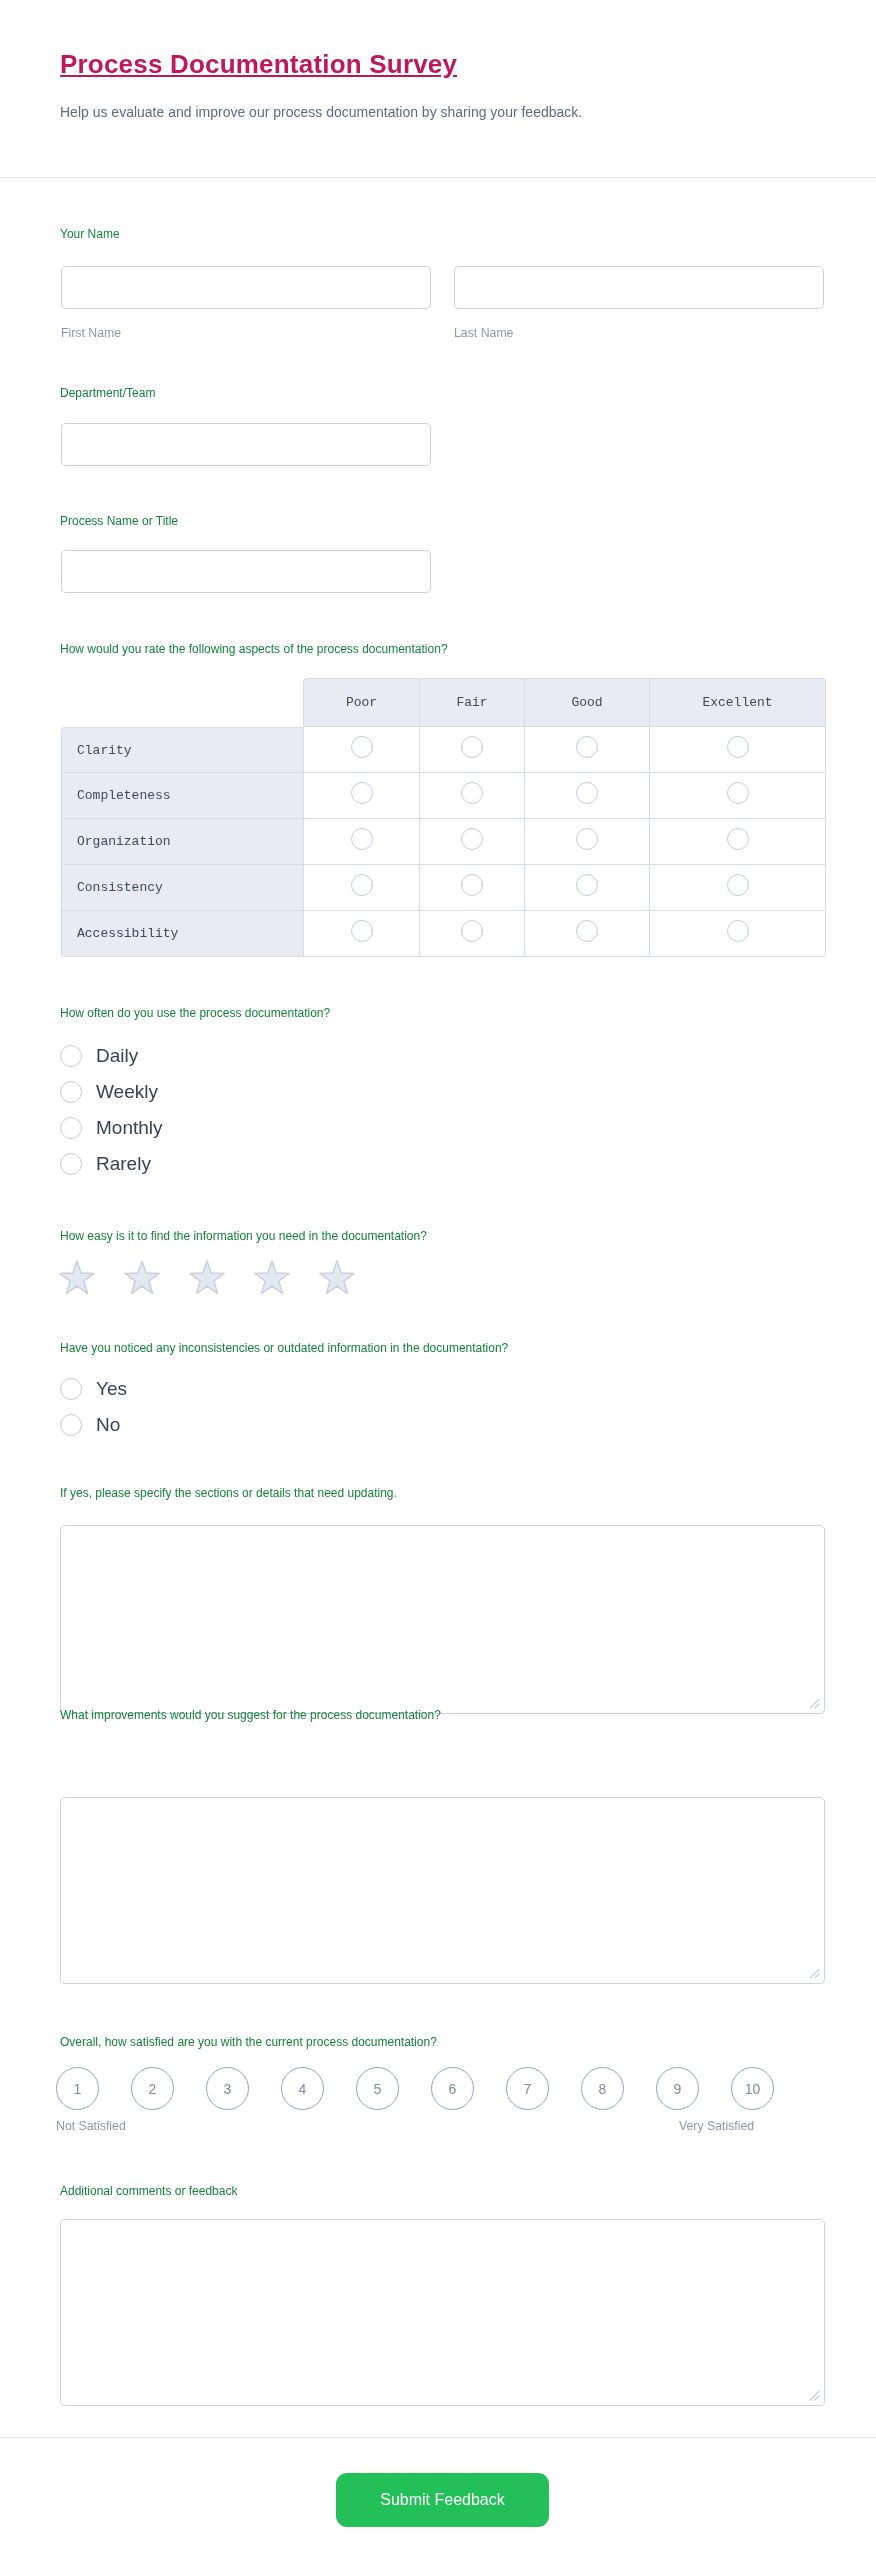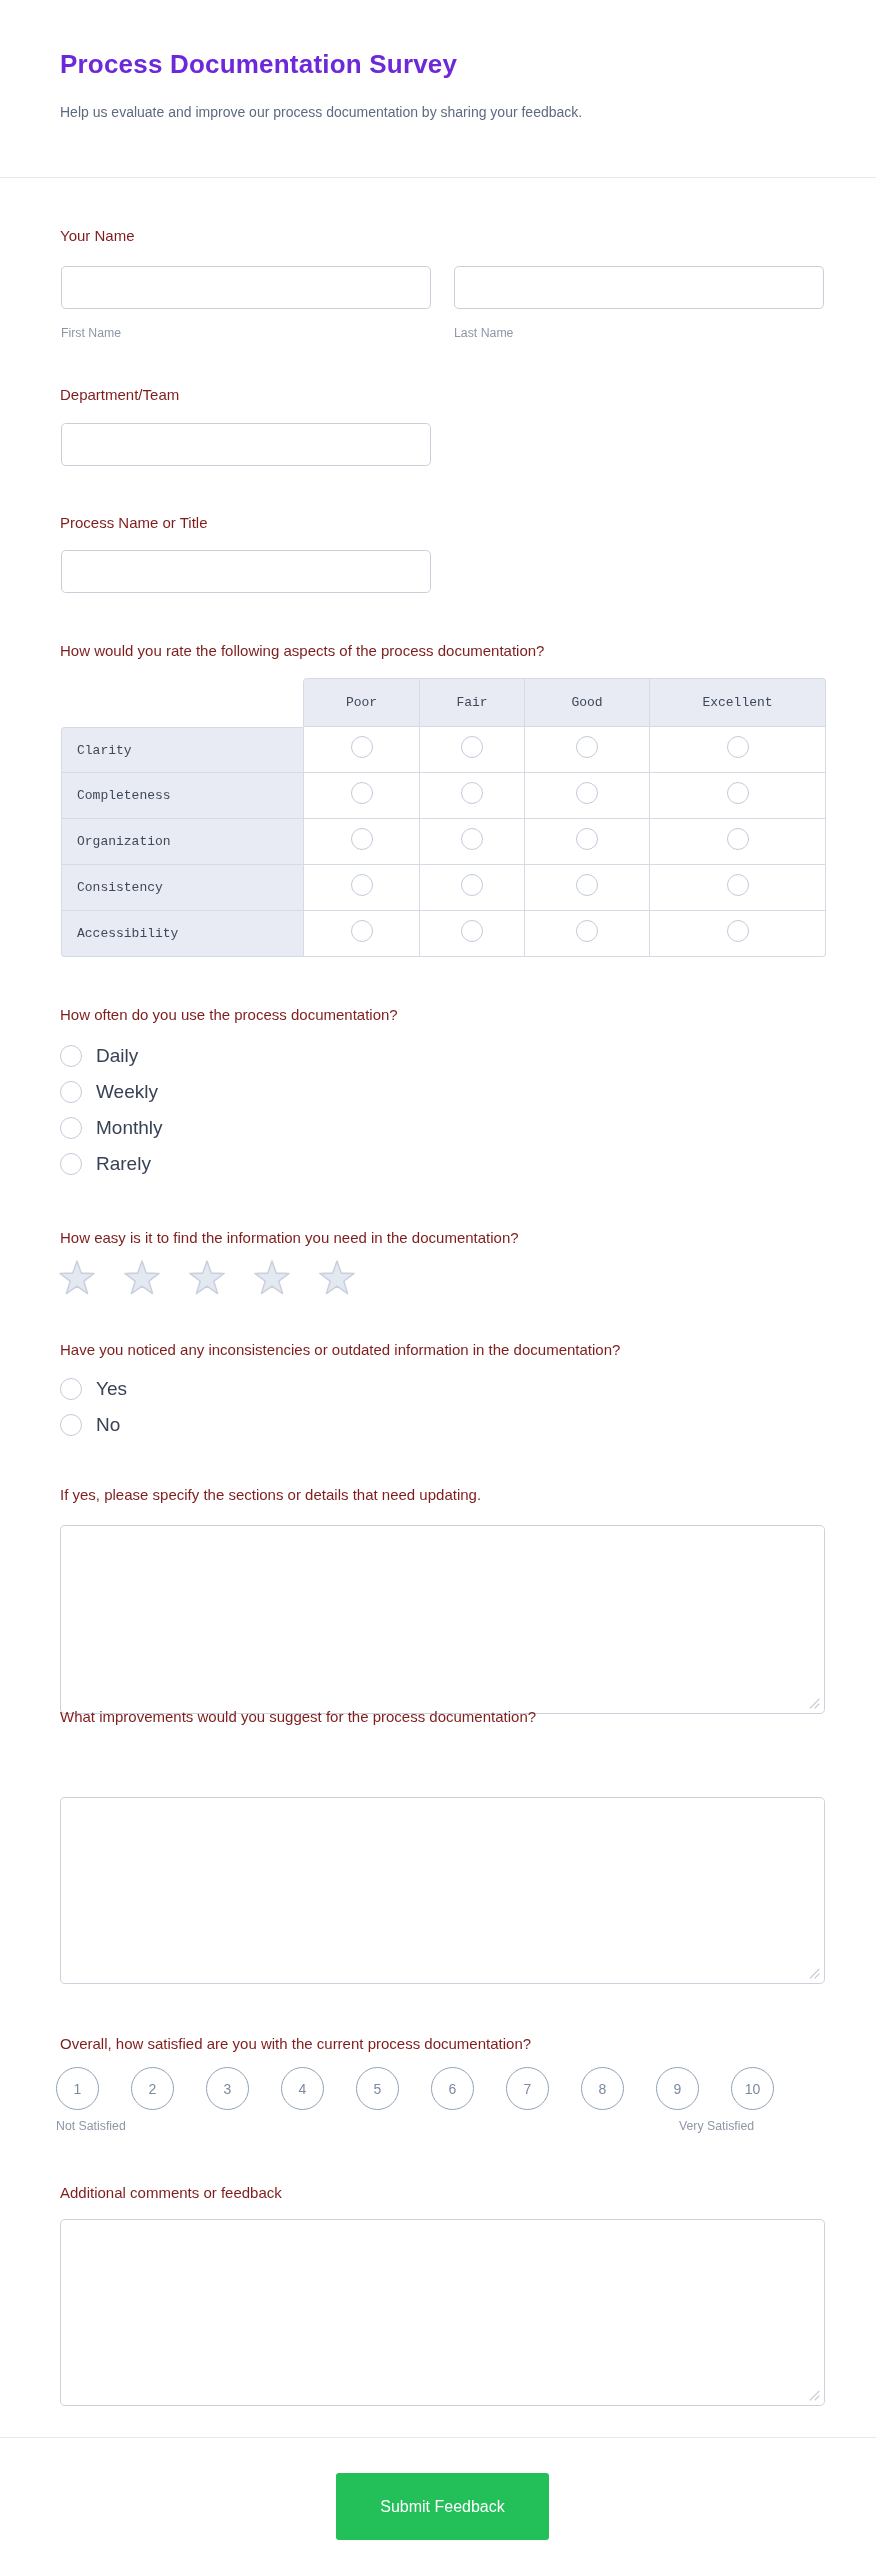--- a/index.html
+++ b/index.html
@@ -2,24 +2,24 @@
 <html style="font-size:15px"><head>
 <meta charset="utf-8">
 <style>
   * { margin:0; padding:0; box-sizing:border-box; }
   html,body { background:#ffffff; }
   body { font-family:"Liberation Sans","DejaVu Sans",sans-serif; color:#2f3a4b; }
   .page { position:relative; width:877px; height:2576px; background:#ffffff; overflow:hidden; }
 
   .divider { position:absolute; left:0; width:877px; height:0.9px; background:#e6e8ee; }
 
-  .title { position:absolute; left:60px; top:49px; font-size:26px; font-weight:700; color:#6d28d9; letter-spacing:0.2px; }
+  .title { position:absolute; left:60px; top:49px; font-size:26px; font-weight:700; color:#be185d; letter-spacing:0.2px;text-decoration:underline; }
   .subtitle { position:absolute; left:60px; top:104px; font-size:14px; color:#5d6b80; }
 
-  .q-label { position:absolute; left:60px; font-size:15px; font-weight:500; color:#7f1d1d; }
+  .q-label { position:absolute; left:60px; font-size:12px; font-weight:500; color:#15803d; }
 
   .text-input { position:absolute; height:43px; background:#fff; border:0.9px solid #c8cfda; border-radius:4.7px; }
   .sublabel { position:absolute; font-size:12.3px; color:#8e97a7; }
 
   
   .matrix { position:absolute; left:61px; top:678px; border-collapse:separate; border-spacing:0; table-layout:fixed;font-family:Liberation Mono, monospace; }
   .matrix th, .matrix td { font-weight:400; }
   .matrix thead th { height:49px; background:#e8ebf4; border:0.9px solid #d5dae4; border-left:none; font-size:13px; color:#3e4859; text-align:center; vertical-align:middle; }
   .matrix thead th.corner { background:transparent; border:none; }
   .matrix thead th.first-col { border-left:0.9px solid #d5dae4; border-top-left-radius:3.8px; }
@@ -39,21 +39,21 @@
   .stars { position:absolute; left:58px; top:1260px; display:flex; gap:27px; }
   .stars svg { display:block; cursor:pointer; }
 
   .scale { position:absolute; left:56px; top:2067px; display:flex; gap:32px; }
   .scale-circle { width:43px; height:43px; border-radius:50%; border:1.3px solid #93a1b9; background:#fff; display:flex; align-items:center; justify-content:center; font-size:14px; color:#7c8aa1; cursor:pointer; }
 
   .textarea-wrap { position:absolute; left:60px; width:765px; background:#fff; border:0.9px solid #ccd2dc; border-radius:4.7px; }
   .textarea-wrap textarea { width:100%; height:100%; border:none; outline:none; resize:none; background:transparent; border-radius:4.7px; font-family:inherit; font-size:14px; padding:9.4px 11.3px; color:#2f3a4b; }
   .resize-handle { position:absolute; right:3.8px; bottom:3.8px; width:11.3px; height:11.3px; pointer-events:none; }
 
-  .submit-btn { position:absolute; left:336px; top:2473px; width:213px; height:67px; background:#23bf58; color:#ffffff; font-family:inherit; font-size:16px; font-weight:500; border:none; border-radius:3px; cursor:pointer; }
+  .submit-btn { position:absolute; left:336px; top:2473px; width:213px; height:54px; background:#23bf58; color:#ffffff; font-family:inherit; font-size:16px; font-weight:500; border:none; border-radius:11px; cursor:pointer; }
 </style>
 </head>
 <body>
 
 <div class="page">
 
   <h1 class="title">Process Documentation Survey</h1>
   <p class="subtitle">Help us evaluate and improve our process documentation by sharing your feedback.</p>
   <div class="divider" style="top:177px"></div>
 

